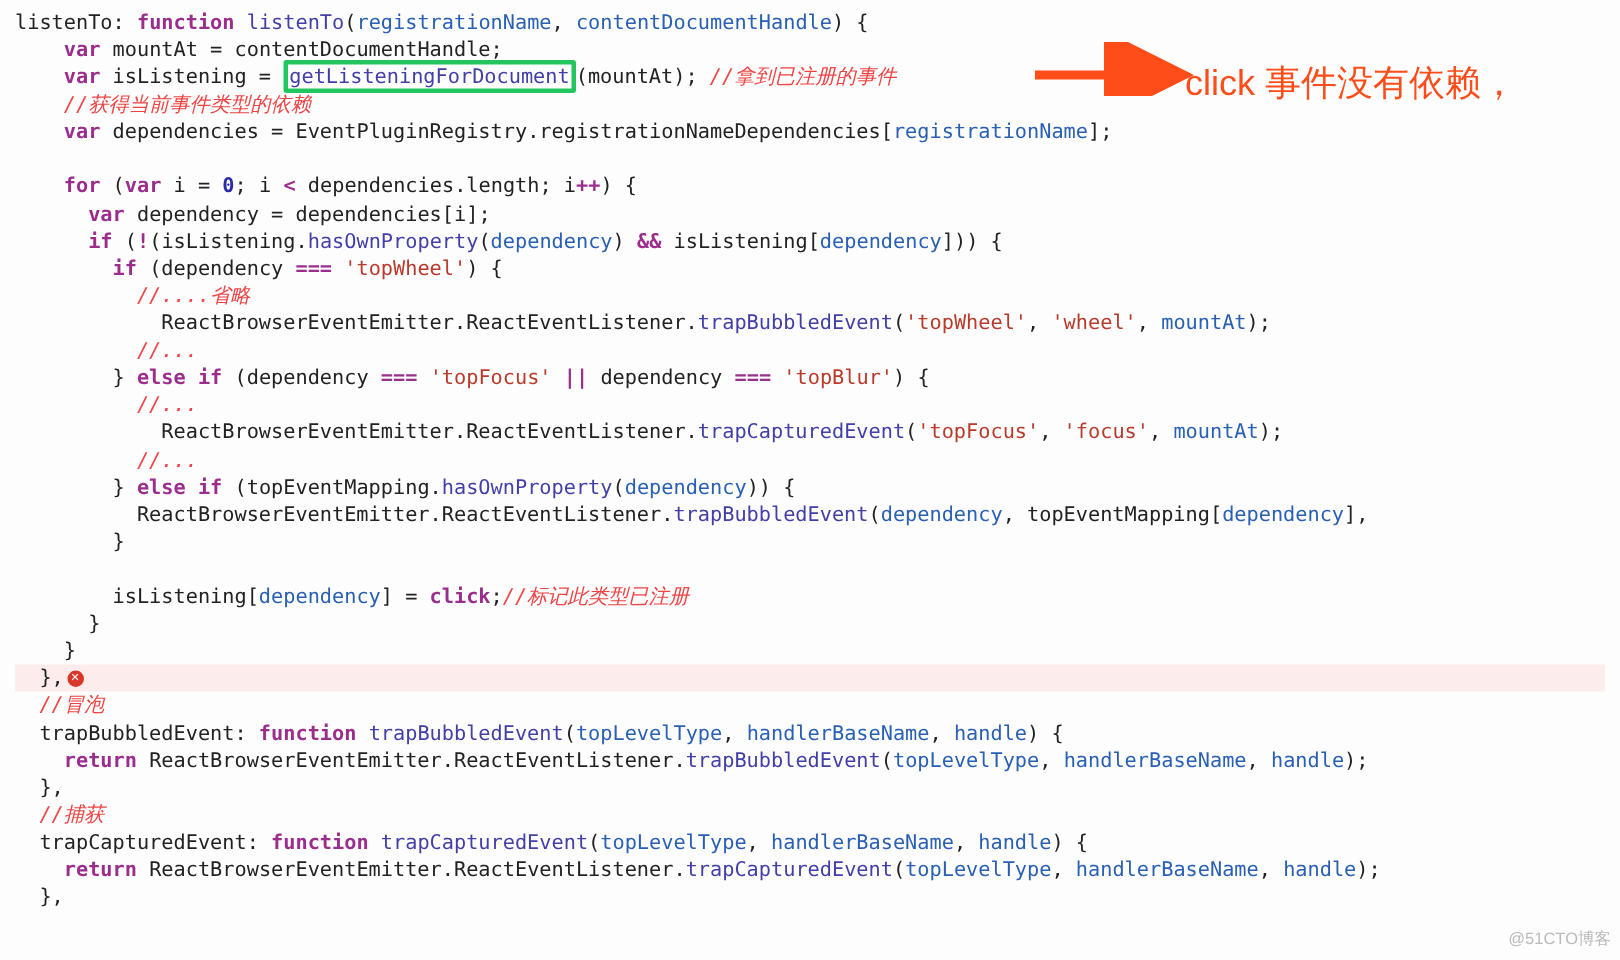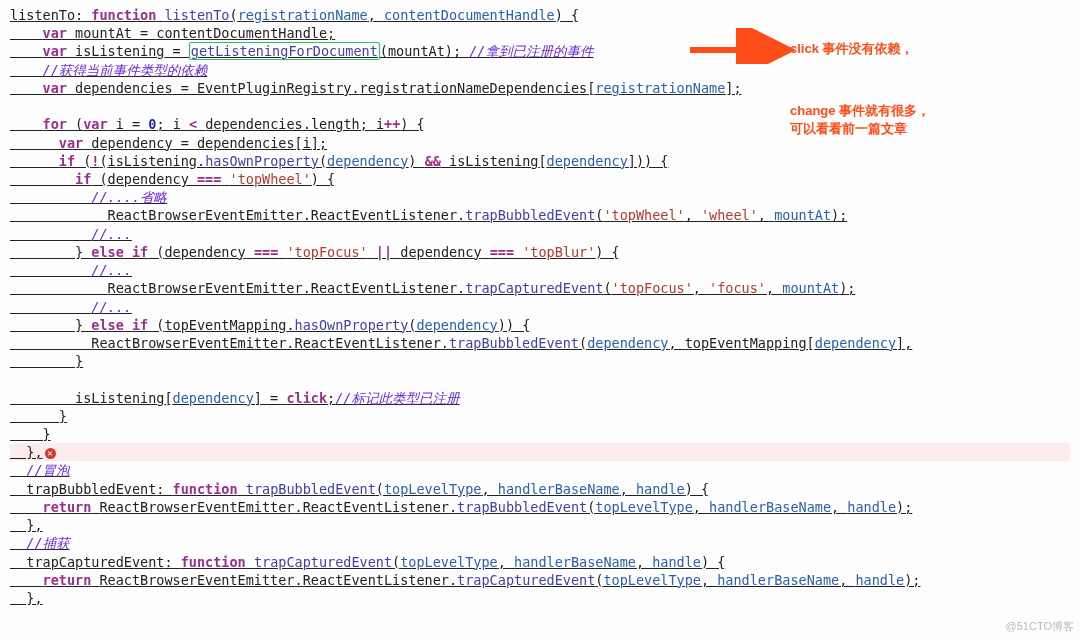--- a/index.html
+++ b/index.html
@@ -13,32 +13,31 @@
     position: relative;
     width: 1080px;
     height: 640px;
     box-sizing: border-box;
     overflow: hidden;
   }
   pre {
     margin: 0;
     white-space: pre;
     font-family: inherit;
-    text-decoration: underline;
   }
   .kw   { color: #9b2e8d; font-weight: bold; }   
   .fn   { color: #423fa6; }                       
   .id   { color: #2a60b3; }                       
   .num  { color: #2a2aa8; font-weight: bold; }
   .str  { color: #b83a2b; margin-top: 38px; }                       
-  .cmt  { color: #6d28d9; font-style: italic; }   
+  .cmt  { color: #ef4444; font-style: italic; }   
   .op   { color: #9b2e8d; font-weight: bold; }    
   .txt  { color: #222; }
   .boxed {
-    border: 1px solid #22c55e;
+    border: 3px solid #22c55e;
     border-radius: 2px;
     padding: 0 1px;
   }
   .bool { color: #9b2e8d; font-weight: bold; }
 
   .error-line {
     background: #fdecec;
     display: block;
   }
   .err-icon {
@@ -52,23 +51,22 @@
     text-align:center;
     vertical-align:middle;
     margin-left:2px;
   }
 
   
   .annot {
     position: absolute;
     color: #ff4d1a;
     font-family: "PingFang SC","Microsoft YaHei",sans-serif;
-    font-size: 13px;
+    font-size: 24px;
     line-height: 1.35;
-    font-weight: bold;
   }
   .annot1 { top: 40px; left: 790px; }
   .annot2 { top: 102px; left: 790px; }
 
   .arrow {
     position:absolute;
     top: 28px;
     left: 690px;
     width: 110px;
     height: 36px;
@@ -91,22 +89,21 @@
   <defs>
     <marker id="ah" viewBox="0 0 12 12" refX="10" refY="6" markerWidth="10" markerHeight="10" orient="auto">
       <path d="M0,0 L12,6 L0,12 Z" fill="#ff4d1a"></path>
     </marker>
   </defs>
   <line x1="0" y1="22" x2="96" y2="22" stroke="#ff4d1a" stroke-width="6" marker-end="url(#ah)"></line>
 </svg>
 
 <div class="annot annot1">click 事件没有依赖，</div>
 <div class="annot annot2">
-  <span>change 事件就有很多，</span><br>
-  <span>可以看看前一篇文章</span>
+  <br>
 </div>
 
 <pre><span class="txt">listenTo</span>: <span class="kw">function</span> <span class="fn">listenTo</span>(<span class="id">registrationName</span>, <span class="id">contentDocumentHandle</span>) {
     <span class="kw">var</span> <span class="txt">mountAt</span> = <span class="txt">contentDocumentHandle</span>;
     <span class="kw">var</span> <span class="txt">isListening</span> = <span class="fn boxed">getListeningForDocument</span>(<span class="txt">mountAt</span>); <span class="cmt">//拿到已注册的事件</span>
     <span class="cmt">//获得当前事件类型的依赖</span>
     <span class="kw">var</span> <span class="txt">dependencies</span> = <span class="txt">EventPluginRegistry</span>.<span class="txt">registrationNameDependencies</span>[<span class="id">registrationName</span>];
 
     <span class="kw">for</span> (<span class="kw">var</span> <span class="txt">i</span> = <span class="num">0</span>; <span class="txt">i</span> <span class="op">&lt;</span> <span class="txt">dependencies</span>.length; <span class="txt">i</span><span class="op">++</span>) {
       <span class="kw">var</span> <span class="txt">dependency</span> = <span class="txt">dependencies</span>[<span class="txt">i</span>];

